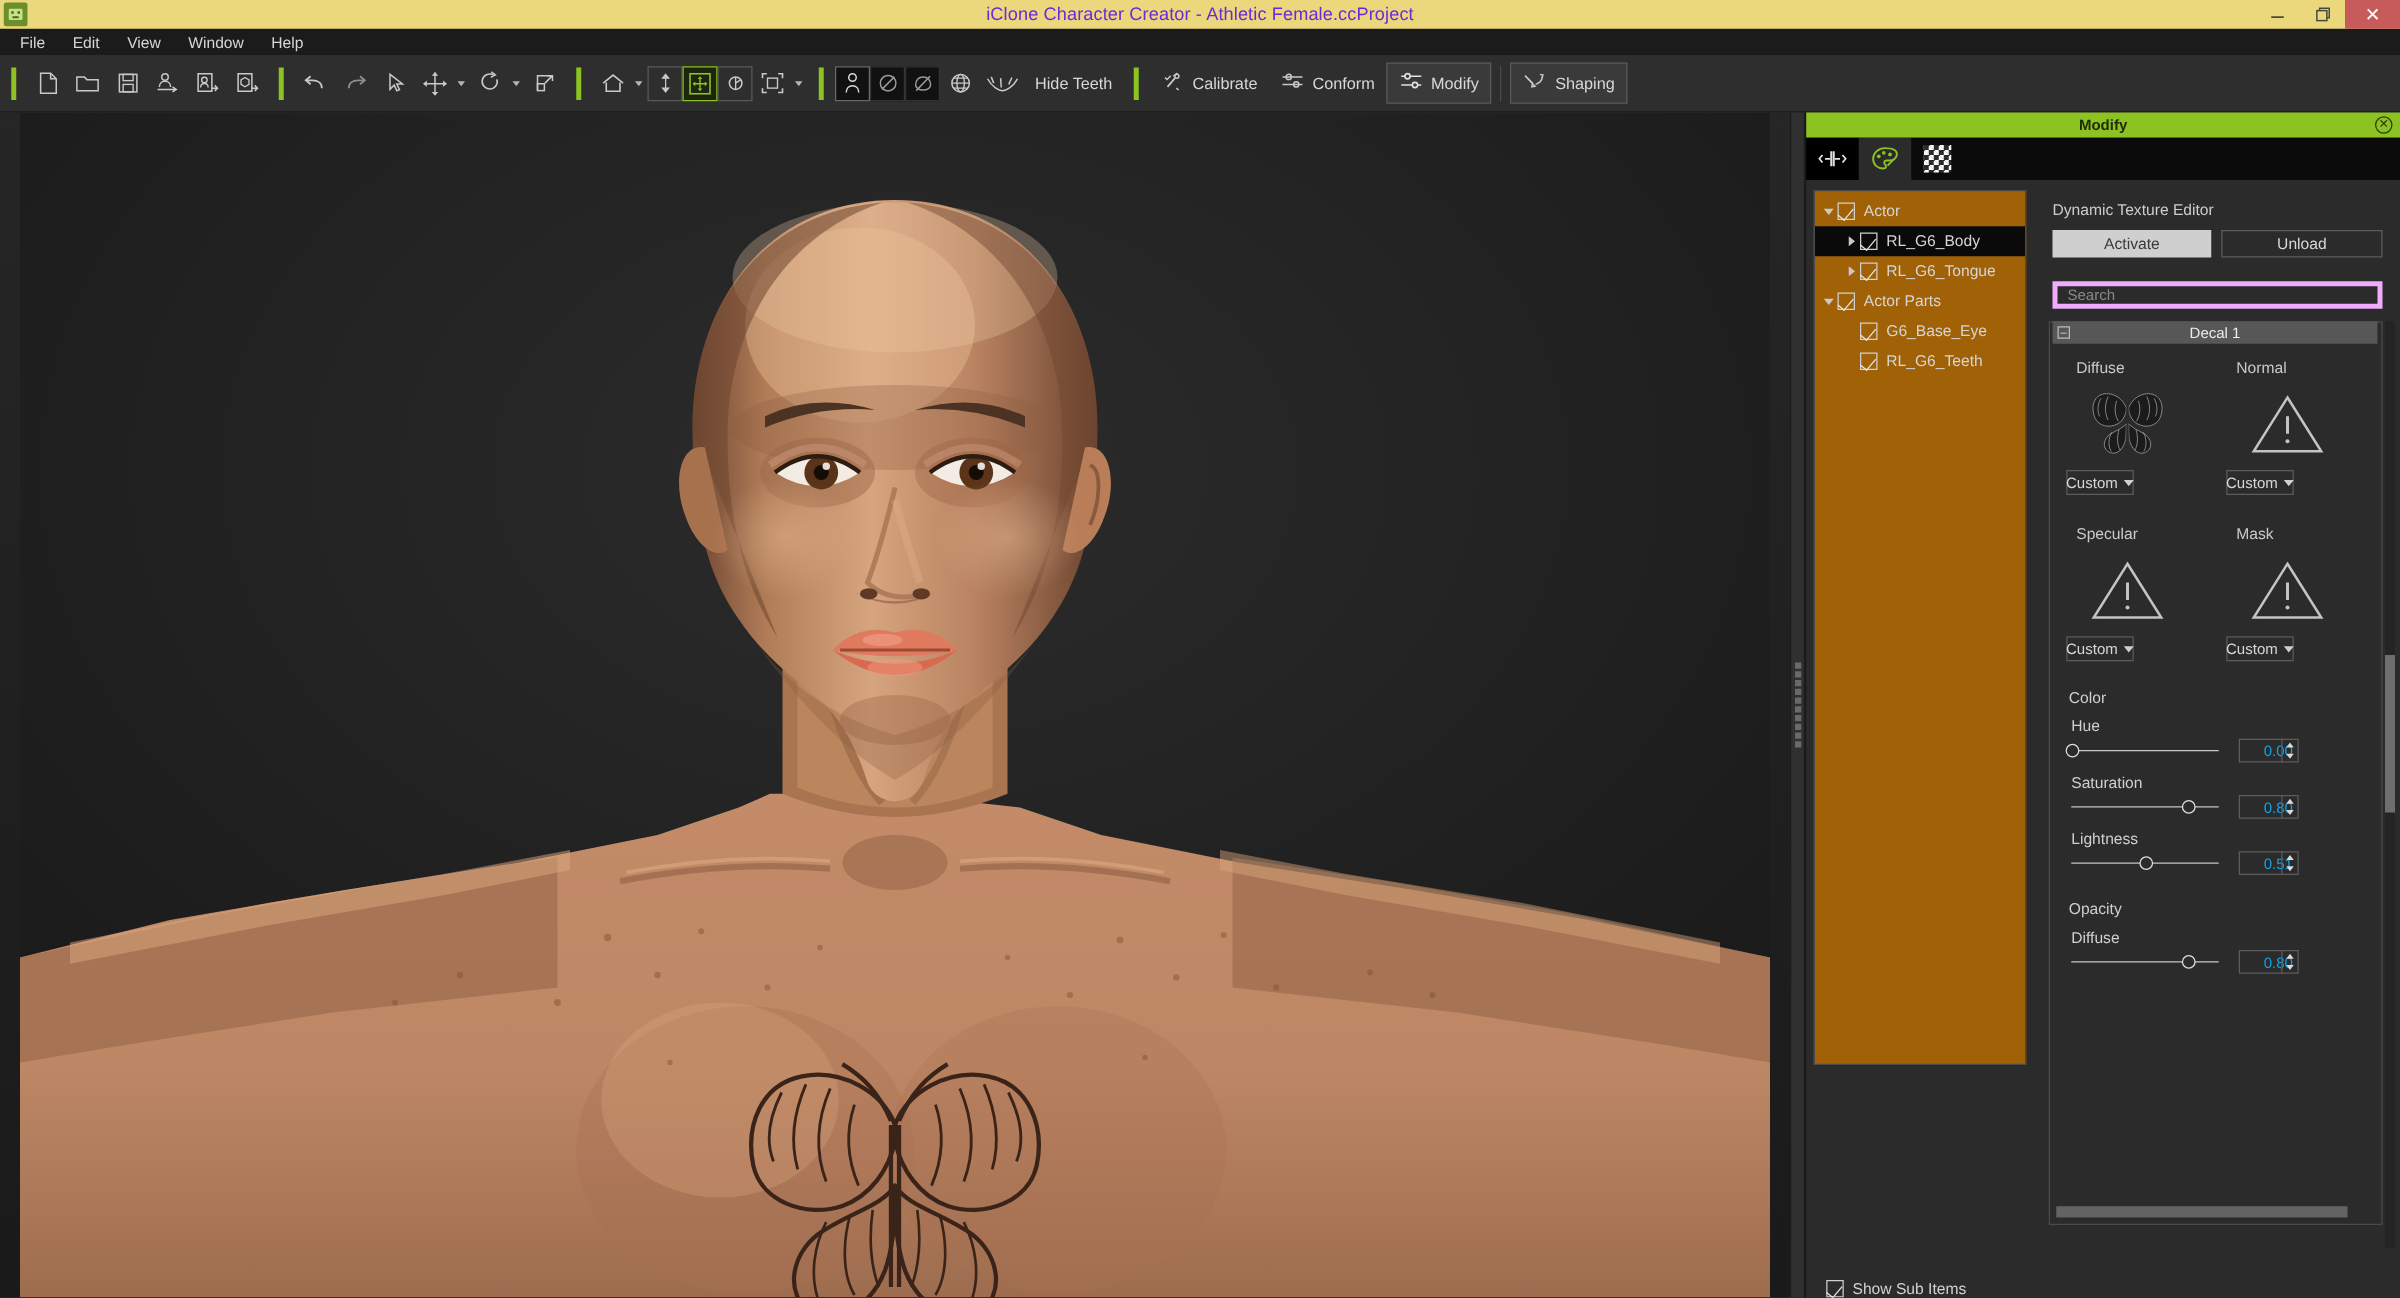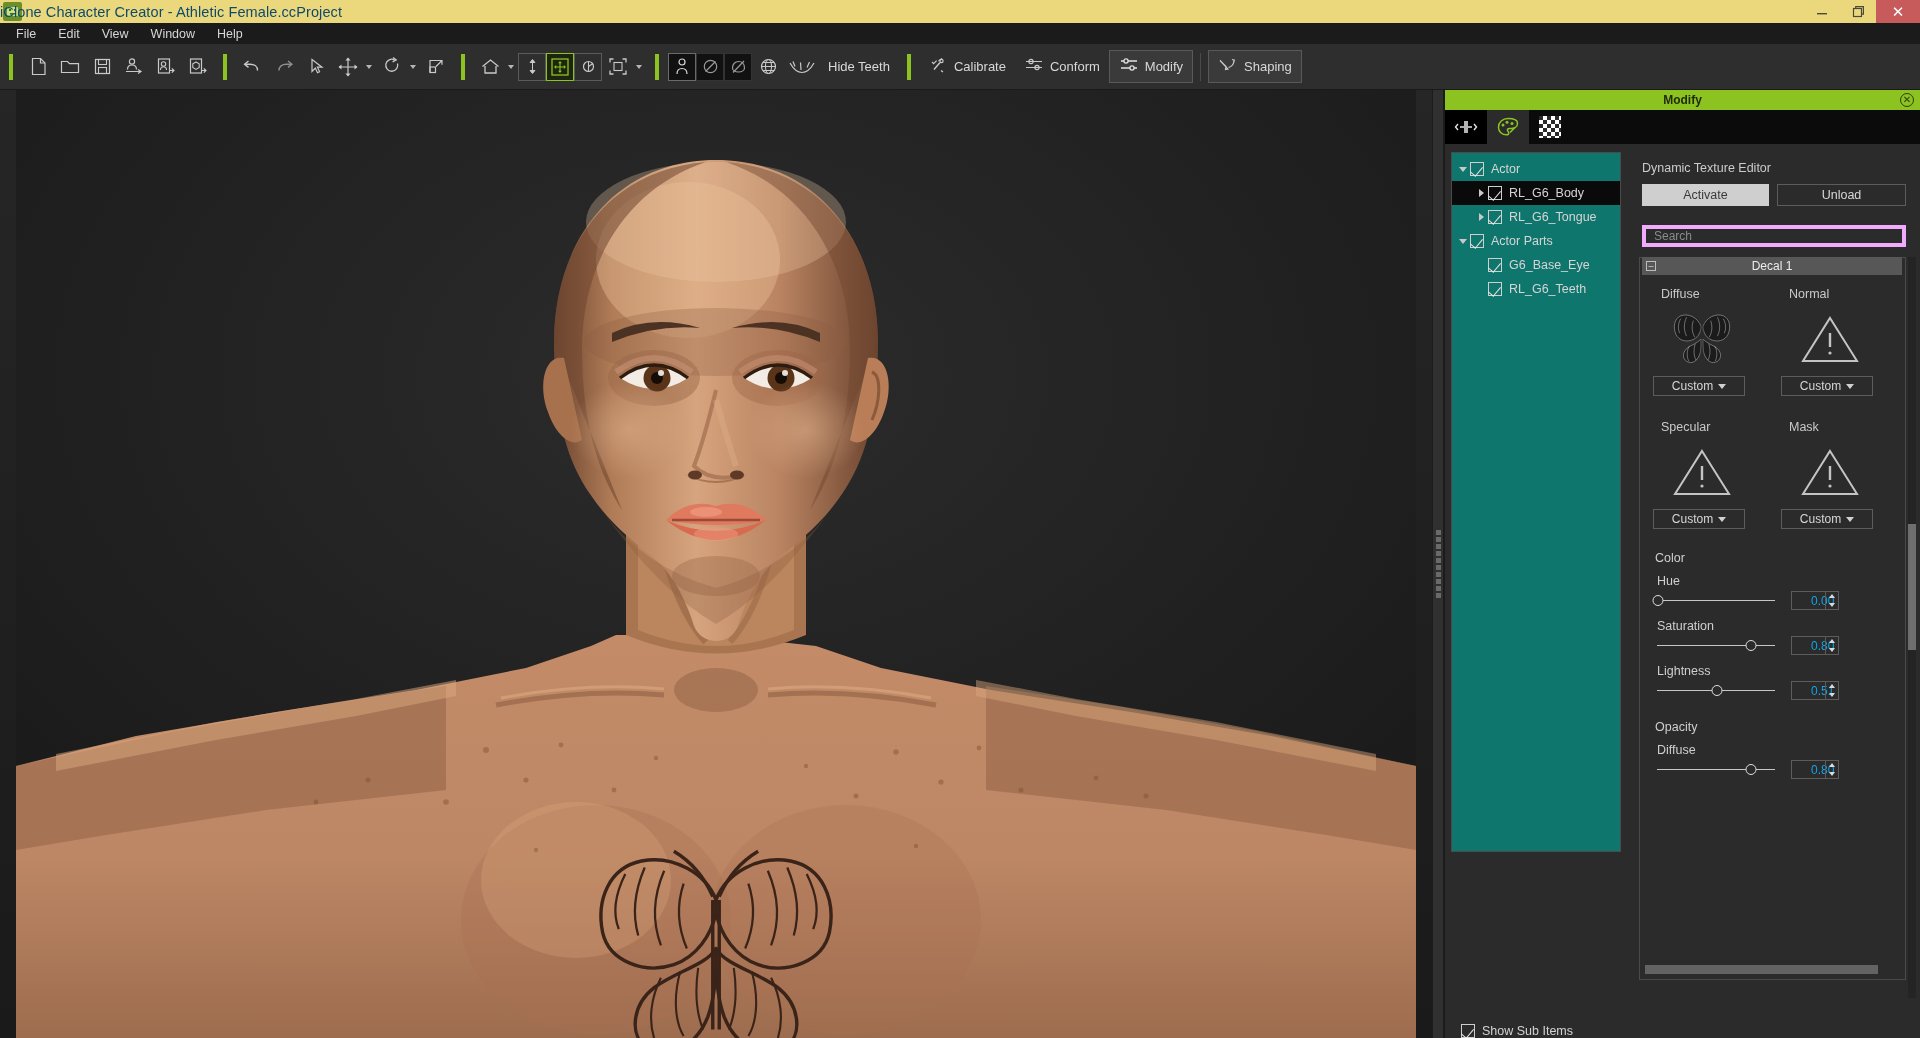--- a/index.html
+++ b/index.html
@@ -5,22 +5,22 @@
   * { box-sizing: border-box; margin:0; padding:0; }
   html,body{ width:1920px; height:1038px; overflow:hidden; background:#2b2b2b;
              font-family:"Liberation Sans", sans-serif; }
 
   
   .titlebar{ height:23px; background:#ecd87c; display:flex; align-items:center;
              position:relative; }
   .app-logo{ width:19px; height:19px; margin-left:3px; border-radius:2px;
              background:#6d8f2a; display:flex; align-items:center; justify-content:center;
              font-size:12px; color:#d9e8a8; line-height:1; }
-  .title-text{ position:absolute; left:0; right:0; text-align:left;
-               font-size:14.5px; color:#0c4a6e; letter-spacing:.1px; }
+  .title-text{ position:absolute; left:0; right:0; text-align:center;
+               font-size:14.5px; color:#6d28d9; letter-spacing:.1px; }
   .win-ctrls{ margin-left:auto; display:flex; height:23px; align-items:stretch; }
   .win-btn{ width:36px; display:flex; align-items:center; justify-content:center;
             color:#4a4a3c; font-size:13px; }
   .win-btn.close{ background:#c75b5b; color:#fff; width:44px; font-size:15px; }
 
   
   .menubar{ height:21px; background:#1b1b1b; display:flex; align-items:center;
             padding-left:6px; gap:2px; }
   .menu-item{ font-size:12.5px; color:#d6d6d6; padding:2px 10px; }
 
@@ -68,21 +68,21 @@
   .ptab.sel{ background:#2b2b2b; }
   .ptab.dark{ background:#000; }
   .checker{ width:22px; height:22px;
      background-image:
        linear-gradient(45deg,#fff 25%,transparent 25%,transparent 75%,#fff 75%),
        linear-gradient(45deg,#fff 25%,transparent 25%,transparent 75%,#fff 75%);
      background-size:8px 8px; background-position:0 0,4px 4px; background-color:#2a2a2a; }
 
   .panel-body{ flex:1; display:flex; min-height:0; }
   .tree-col{ width:85px; flex:none; padding:8px 3px 0 6px; }
-  .tree-box{ border:1px solid #4a4a4a; background:#0f766e; height:700px; width:170px;
+  .tree-box{ border:1px solid #4a4a4a; background:#a16207; height:700px; width:170px;
              padding:4px 0; }
   .tree-row{ display:flex; align-items:center; height:24px; padding-left:4px;
              font-size:12.5px; color:#d5d5d5; white-space:nowrap; }
   .tree-row.sel{ background:#0a0a0a; }
   .tw-arrow{ width:14px; display:flex; align-items:center; justify-content:center; flex:none; }
   .tw-arrow .down{ width:0;height:0;border-left:4px solid transparent;border-right:4px solid transparent;
                    border-top:5px solid #c9c9c9; }
   .tw-arrow .right{ width:0;height:0;border-top:4px solid transparent;border-bottom:4px solid transparent;
                     border-left:5px solid #c9c9c9; }
   .ckbox{ width:14px; height:14px; border:1.3px solid #cfcfcf; flex:none; margin-right:7px;
@@ -115,21 +115,21 @@
   .decal-head .minus{ position:absolute; left:4px; width:10px; height:10px;
                       border:1px solid #bdbdbd; display:flex; align-items:center;
                       justify-content:center; color:#ddd; font-size:9px; line-height:1; }
   .decal-head .t{ font-size:12px; color:#ececec; }
 
   .tex-grid{ display:flex; margin:12px 0 0 0; padding-left:14px; }
   .tex-cell{ width:128px; }
   .tex-cell .cap{ font-size:12.5px; color:#c9c9c9; margin-bottom:7px; padding-left:18px; }
   .tex-thumb{ width:82px; height:62px; margin-left:18px; display:flex; align-items:center;
               justify-content:center; }
-  .combo{ margin:6px 0 0 10px; width:92px; height:20px; border:1px solid #5c5c5c;
+  .combo{ margin:6px 0 0 10px; width:54px; height:20px; border:1px solid #5c5c5c;
           display:flex; align-items:center; justify-content:center; gap:5px;
           font-size:12px; color:#d6d6d6; }
   .combo .cv{ width:0;height:0;border-left:4px solid transparent;border-right:4px solid transparent;
               border-top:5px solid #d0d0d0; }
 
   .sec-title{ font-size:12.5px; color:#cfcfcf; margin:22px 0 0 26px; }
   .sld-label{ font-size:12.5px; color:#cfcfcf; margin:9px 0 0 28px; }
   .sld-row{ display:flex; align-items:center; margin:3px 0 0 28px; }
   .sld{ width:118px; height:14px; position:relative; }
   .sld .track{ position:absolute; top:6px; left:0; right:0; height:1.5px; background:#c6c6c6; }

